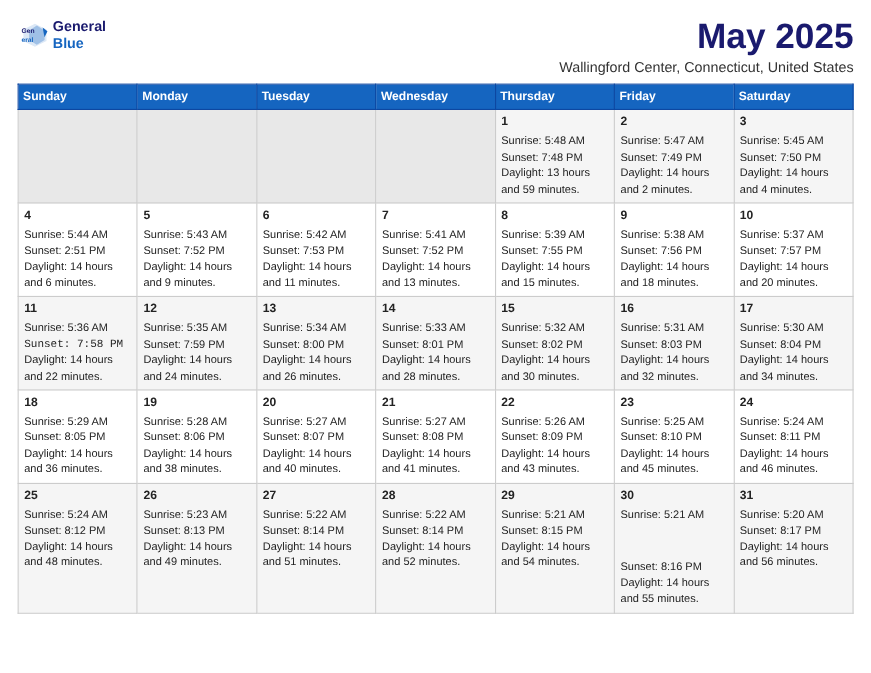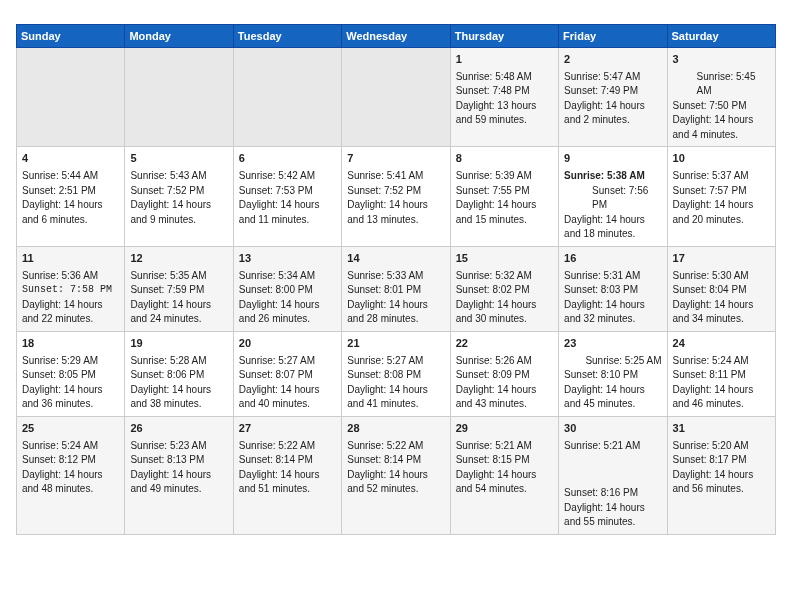--- a/index.html
+++ b/index.html
@@ -85,20 +85,39 @@
       margin-bottom: 2px;
     }
     .cell-empty {
       background: #e8e8e8 !important;
     }
   </style>
 </head>
 <body>
 
 <div class="header">
+  <div class="logo">
+    <svg class="logo-icon" viewBox="0 0 32 32" xmlns="http://www.w3.org/2000/svg">
+      <rect x="0" y="0" width="32" height="32" fill="white"></rect>
+
+      <polygon points="18,4 30,10 30,22 18,28 6,22 6,10" fill="#1565c0" opacity="0.15"></polygon>
+      <polygon points="20,6 28,11 28,21 20,26 12,21 12,11" fill="#1565c0" opacity="0.3"></polygon>
+      <text x="4" y="14" font-size="7" font-weight="bold" fill="#1a1a6e" font-family="Arial">Gen</text>
+      <text x="4" y="23" font-size="7" font-weight="bold" fill="#1565c0" font-family="Arial">eral</text>
+      <polygon points="26,8 31,12 28,18" fill="#1565c0"></polygon>
+    </svg>
+    <div>
+      <div class="logo-text">General</div>
+      <div class="logo-text logo-blue">Blue</div>
+    </div>
+  </div>
+  <div class="title-block">
+    <div class="month-title">May 2025</div>
+    <div class="location-title">Wallingford Center, Connecticut, United States</div>
+  </div>
 </div>
 
 <table>
   <thead>
     <tr>
     <th>Sunday</th>
         <th>Monday</th>
         <th>Tuesday</th>
         <th>Wednesday</th>
         <th>Thursday</th>
@@ -119,21 +138,21 @@
           <span style="display: block;">Daylight: 13 hours and 59 minutes.</span>
         </td>
         <td>
           <span class="day-num">2</span>
           <span style="display: block;">Sunrise: 5:47 AM</span>
           <span style="display: block;">Sunset: 7:49 PM</span>
           <span style="display: block;">Daylight: 14 hours and 2 minutes.</span>
         </td>
         <td>
           <span class="day-num">3</span>
-          <span style="display: block; margin-left: 24px;">Sunrise: 5:45 AM</span>
+          <span style="display: block;">Sunrise: 5:45 AM</span>
           <span style="display: block;">Sunset: 7:50 PM</span>
           <span style="display: block;">Daylight: 14 hours and 4 minutes.</span>
         </td>
       </tr>
       <tr>
         <td>
           <span class="day-num">4</span>
           <span style="display: block;">Sunrise: 5:44 AM</span>
           <span style="display: block;">Sunset: 2:51 PM</span>
           <span style="display: block;">Daylight: 14 hours and 6 minutes.</span>
@@ -157,22 +176,22 @@
           <span style="display: block;">Daylight: 14 hours and 13 minutes.</span>
         </td>
         <td>
           <span class="day-num">8</span>
           <span style="display: block;">Sunrise: 5:39 AM</span>
           <span style="display: block;">Sunset: 7:55 PM</span>
           <span style="display: block;">Daylight: 14 hours and 15 minutes.</span>
         </td>
         <td>
           <span class="day-num">9</span>
-          <span style="display: block; font-weight: bold;">Sunrise: 5:38 AM</span>
-          <span style="display: block; margin-left: 28px;">Sunset: 7:56 PM</span>
+          <span style="display: block;">Sunrise: 5:38 AM</span>
+          <span style="display: block;">Sunset: 7:56 PM</span>
           <span style="display: block;">Daylight: 14 hours and 18 minutes.</span>
         </td>
         <td>
           <span class="day-num">10</span>
           <span style="display: block;">Sunrise: 5:37 AM</span>
           <span style="display: block;">Sunset: 7:57 PM</span>
           <span style="display: block;">Daylight: 14 hours and 20 minutes.</span>
         </td>
       </tr>
       <tr>
@@ -245,21 +264,21 @@
           <span style="display: block;">Daylight: 14 hours and 41 minutes.</span>
         </td>
         <td>
           <span class="day-num">22</span>
           <span style="display: block;">Sunrise: 5:26 AM</span>
           <span style="display: block;">Sunset: 8:09 PM</span>
           <span style="display: block;">Daylight: 14 hours and 43 minutes.</span>
         </td>
         <td>
           <span class="day-num">23</span>
-          <span style="display: block; text-align: right;">Sunrise: 5:25 AM</span>
+          <span style="display: block;">Sunrise: 5:25 AM</span>
           <span style="display: block;">Sunset: 8:10 PM</span>
           <span style="display: block;">Daylight: 14 hours and 45 minutes.</span>
         </td>
         <td>
           <span class="day-num">24</span>
           <span style="display: block;">Sunrise: 5:24 AM</span>
           <span style="display: block;">Sunset: 8:11 PM</span>
           <span style="display: block;">Daylight: 14 hours and 46 minutes.</span>
         </td>
       </tr>

